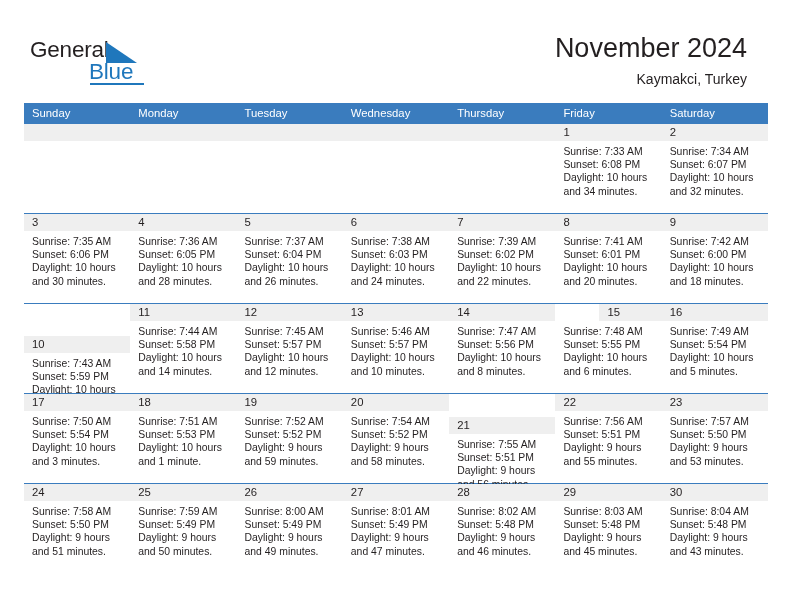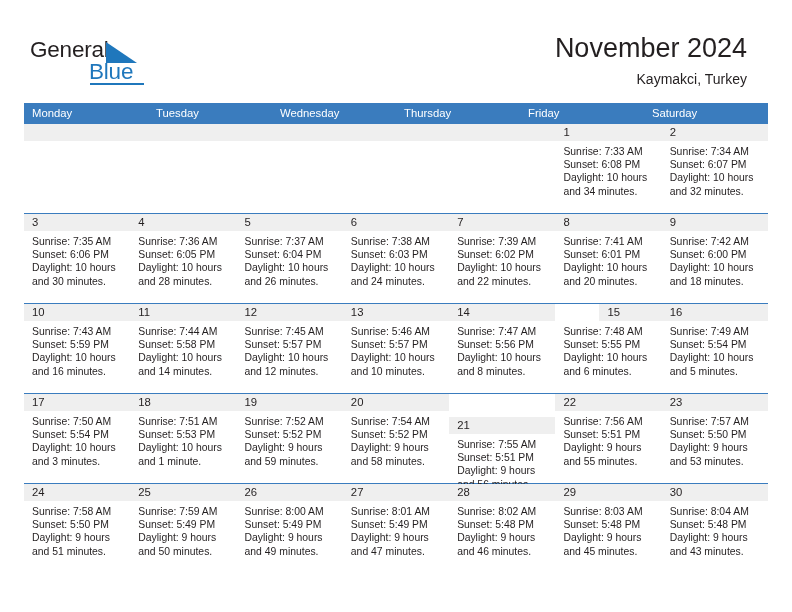--- a/index.html
+++ b/index.html
@@ -187,20 +187,21 @@
 
     <div class="title-block">
       <div class="cal-title">November 2024</div>
       <div class="cal-sub">Kaymakci, Turkey</div>
     </div>
 
   </div>
 
   <div class="calendar">
     <div class="dow-row" style="background: rgb(58, 124, 190);">
+        <div class="dow">Sunday</div>
         <div class="dow">Monday</div>
         <div class="dow">Tuesday</div>
         <div class="dow">Wednesday</div>
         <div class="dow">Thursday</div>
         <div class="dow">Friday</div>
         <div class="dow">Saturday</div>
       </div>
     <div id="weeks-container">
         <div class="week" style="border-top-color: rgb(58, 124, 190);">
           <div class="week-inner">
@@ -335,21 +336,21 @@
                 <div class="evline">Sunset: 6:00 PM</div>
                 <div class="evline">Daylight: 10 hours</div>
                 <div class="evline">and 18 minutes.</div>
               </div>
             </div>
           </div>
         </div>
         <div class="week" style="border-top-color: rgb(58, 124, 190);">
           <div class="week-inner">
             <div class="cell">
-              <div class="daynum-band" style="background: rgb(239, 239, 239);">
+              <div class="daynum-band" style="background: rgb(239, 239, 239); margin-top: 32px;">
                 <span class="daynum">10</span>
               </div>
               <div class="cell-body">
                 <div class="evline">Sunrise: 7:43 AM</div>
                 <div class="evline">Sunset: 5:59 PM</div>
                 <div class="evline">Daylight: 10 hours</div>
                 <div class="evline">and 16 minutes.</div>
               </div>
             </div>
             <div class="cell">

